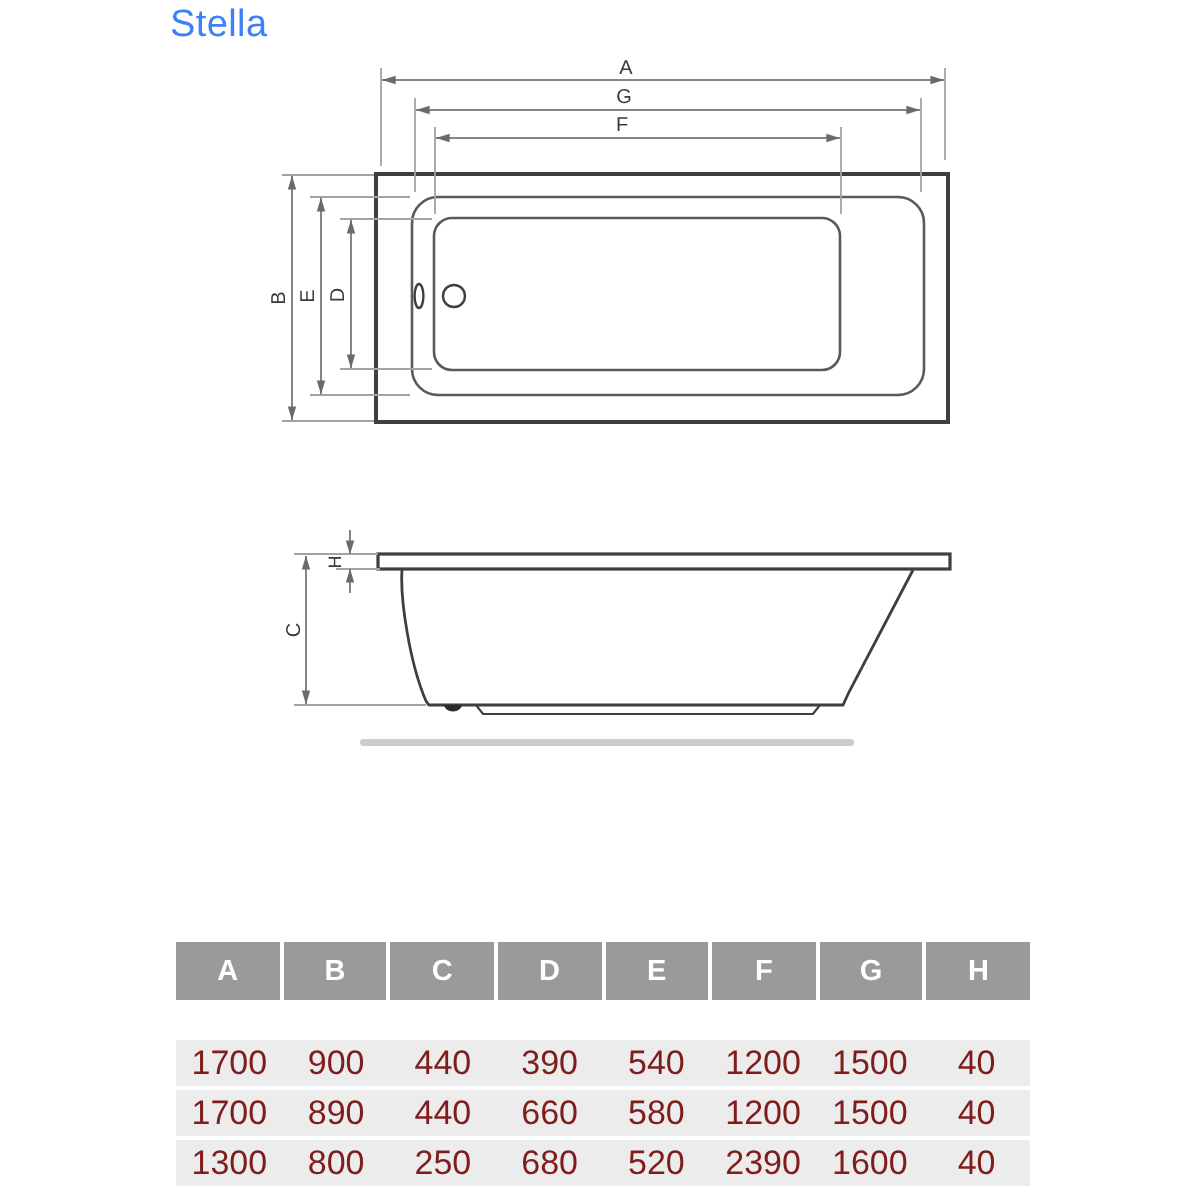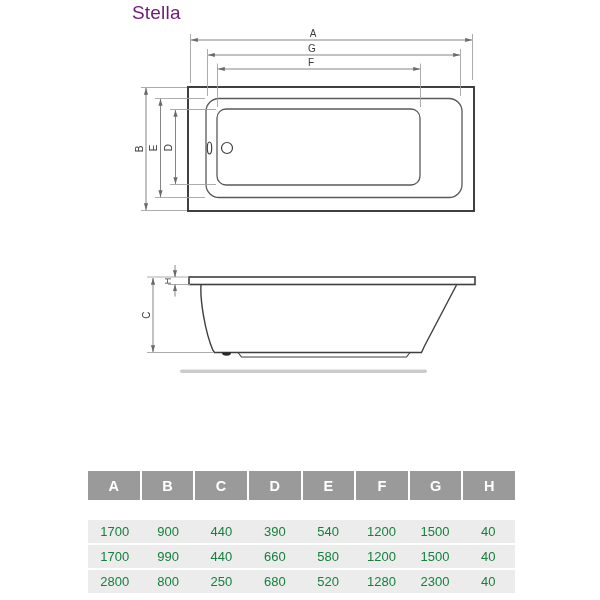--- a/index.html
+++ b/index.html
@@ -2,21 +2,21 @@
 <html><head>
 <meta charset="utf-8">
 <style>
   html,body { margin:0; padding:0; background:#fff; }
   .stage {
     position:relative; width:600px; height:600px; background:#ffffff;
     font-family:"Liberation Sans", sans-serif; overflow:hidden;
   }
   .title {
     position:absolute; left:85px; top:2px;
-    font-size:19px; line-height:22px; color:#701a75; letter-spacing:0.2px;margin-left:47px;
+    font-size:19px; line-height:22px; color:#3b82f6; letter-spacing:0.2px;
   }
   svg.drawing { position:absolute; left:0; top:0; }
   .dimlabel {
     font-family:"Liberation Sans", sans-serif;
     font-size:10px; fill:#3a3a3a;
   }
   .dimlabel.small { font-size:9px; }
 
   
   .dims-table { position:absolute; left:88px; top:471px; width:427px; }
@@ -24,21 +24,21 @@
   .th {
     flex:1; height:29px; background:#9a9a9a; color:#ffffff;
     display:flex; align-items:center; justify-content:center;
     font-size:14.5px; font-weight:700;
   }
   .tbody { margin-top:20px; }
   .tr {
     display:flex; height:23px; background:#ececec;
     margin-bottom:2px; align-items:center;
   }
-  .td { flex:1; text-align:center; font-size:13px; color:#15803d; }
+  .td { flex:1; text-align:center; font-size:17px; color:#7f1d1d; }
 </style>
 </head>
 <body>
 
 <div class="stage">
 
   <div class="title">Stella</div>
 
   <svg class="drawing" width="600" height="460" viewBox="0 0 600 460">
     <defs>
@@ -127,34 +127,34 @@
         <div class="td">900</div>
         <div class="td">440</div>
         <div class="td">390</div>
         <div class="td">540</div>
         <div class="td">1200</div>
         <div class="td">1500</div>
         <div class="td">40</div>
       </div>
       <div class="tr">
         <div class="td">1700</div>
-        <div class="td">990</div>
+        <div class="td">890</div>
         <div class="td">440</div>
         <div class="td">660</div>
         <div class="td">580</div>
         <div class="td">1200</div>
         <div class="td">1500</div>
         <div class="td">40</div>
       </div>
       <div class="tr">
-        <div class="td">2800</div>
+        <div class="td">1300</div>
         <div class="td">800</div>
         <div class="td">250</div>
         <div class="td">680</div>
         <div class="td">520</div>
-        <div class="td">1280</div>
-        <div class="td">2300</div>
+        <div class="td">2390</div>
+        <div class="td">1600</div>
         <div class="td">40</div>
       </div>
     </div>
   </div>
 
 </div>
 
 </body></html>

